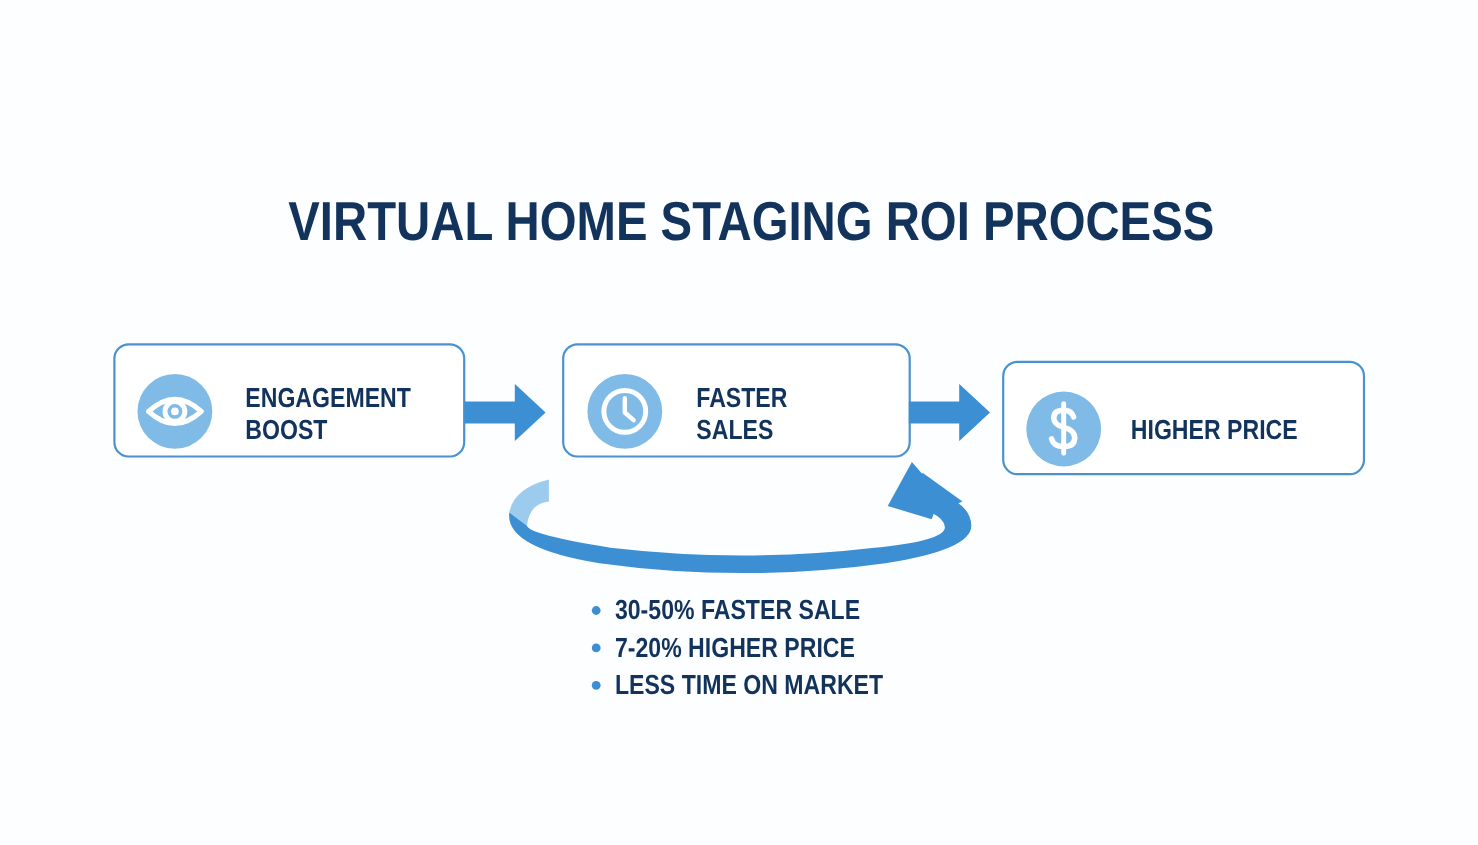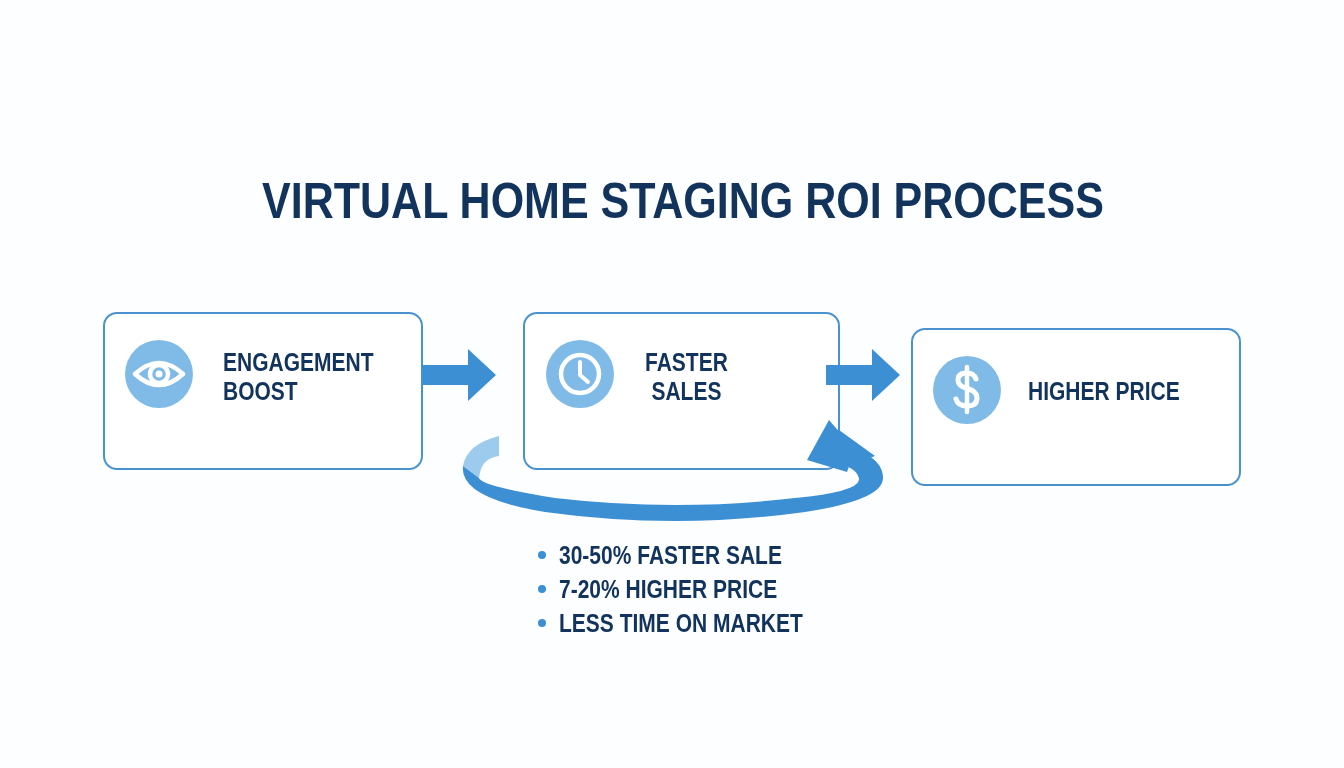--- a/index.html
+++ b/index.html
@@ -26,21 +26,21 @@
       font-size: 50px;
       letter-spacing: 0px;
       color: #12335c;
       transform: scaleX(0.86);
       transform-origin: 683px 0;
       white-space: nowrap;
     }
     .box {
       position: absolute;
       top: 312px;
-      height: 158px;
+      height: 104px;
       border: 2.5px solid #4a92cf;
       border-radius: 14px;
       background: #ffffff;
       box-sizing: border-box;
     }
     .circle {
       position: absolute;
       width: 68px;
       height: 68px;
       border-radius: 50%;
@@ -116,21 +116,21 @@
     </svg>
   </div>
   <div class="label" style="left:118px; top:34px;">ENGAGEMENT
 BOOST</div>
 </div>
 
 <svg class="arrow" style="left:422px; top:349px;" width="78" height="52" viewBox="0 0 78 52">
   <polygon points="0,16 46,16 46,0 74,26 46,52 46,36 0,36" fill="#3d8fd3"></polygon>
 </svg>
 
-<div class="box" style="left:523px; width:317px;text-align:center;">
+<div class="box" style="left:511px; width:317px;">
   <div class="circle" style="left:21px;">
     <svg width="48" height="48" viewBox="0 0 48 48">
       <circle cx="24" cy="24" r="19" fill="none" stroke="#ffffff" stroke-width="4.5"></circle>
       <polyline points="24,12 24,25 32,32" fill="none" stroke="#ffffff" stroke-width="4" stroke-linecap="round" stroke-linejoin="round"></polyline>
     </svg>
   </div>
   <div class="label" style="left:120px; top:34px;">FASTER
 SALES</div>
 </div>
 

